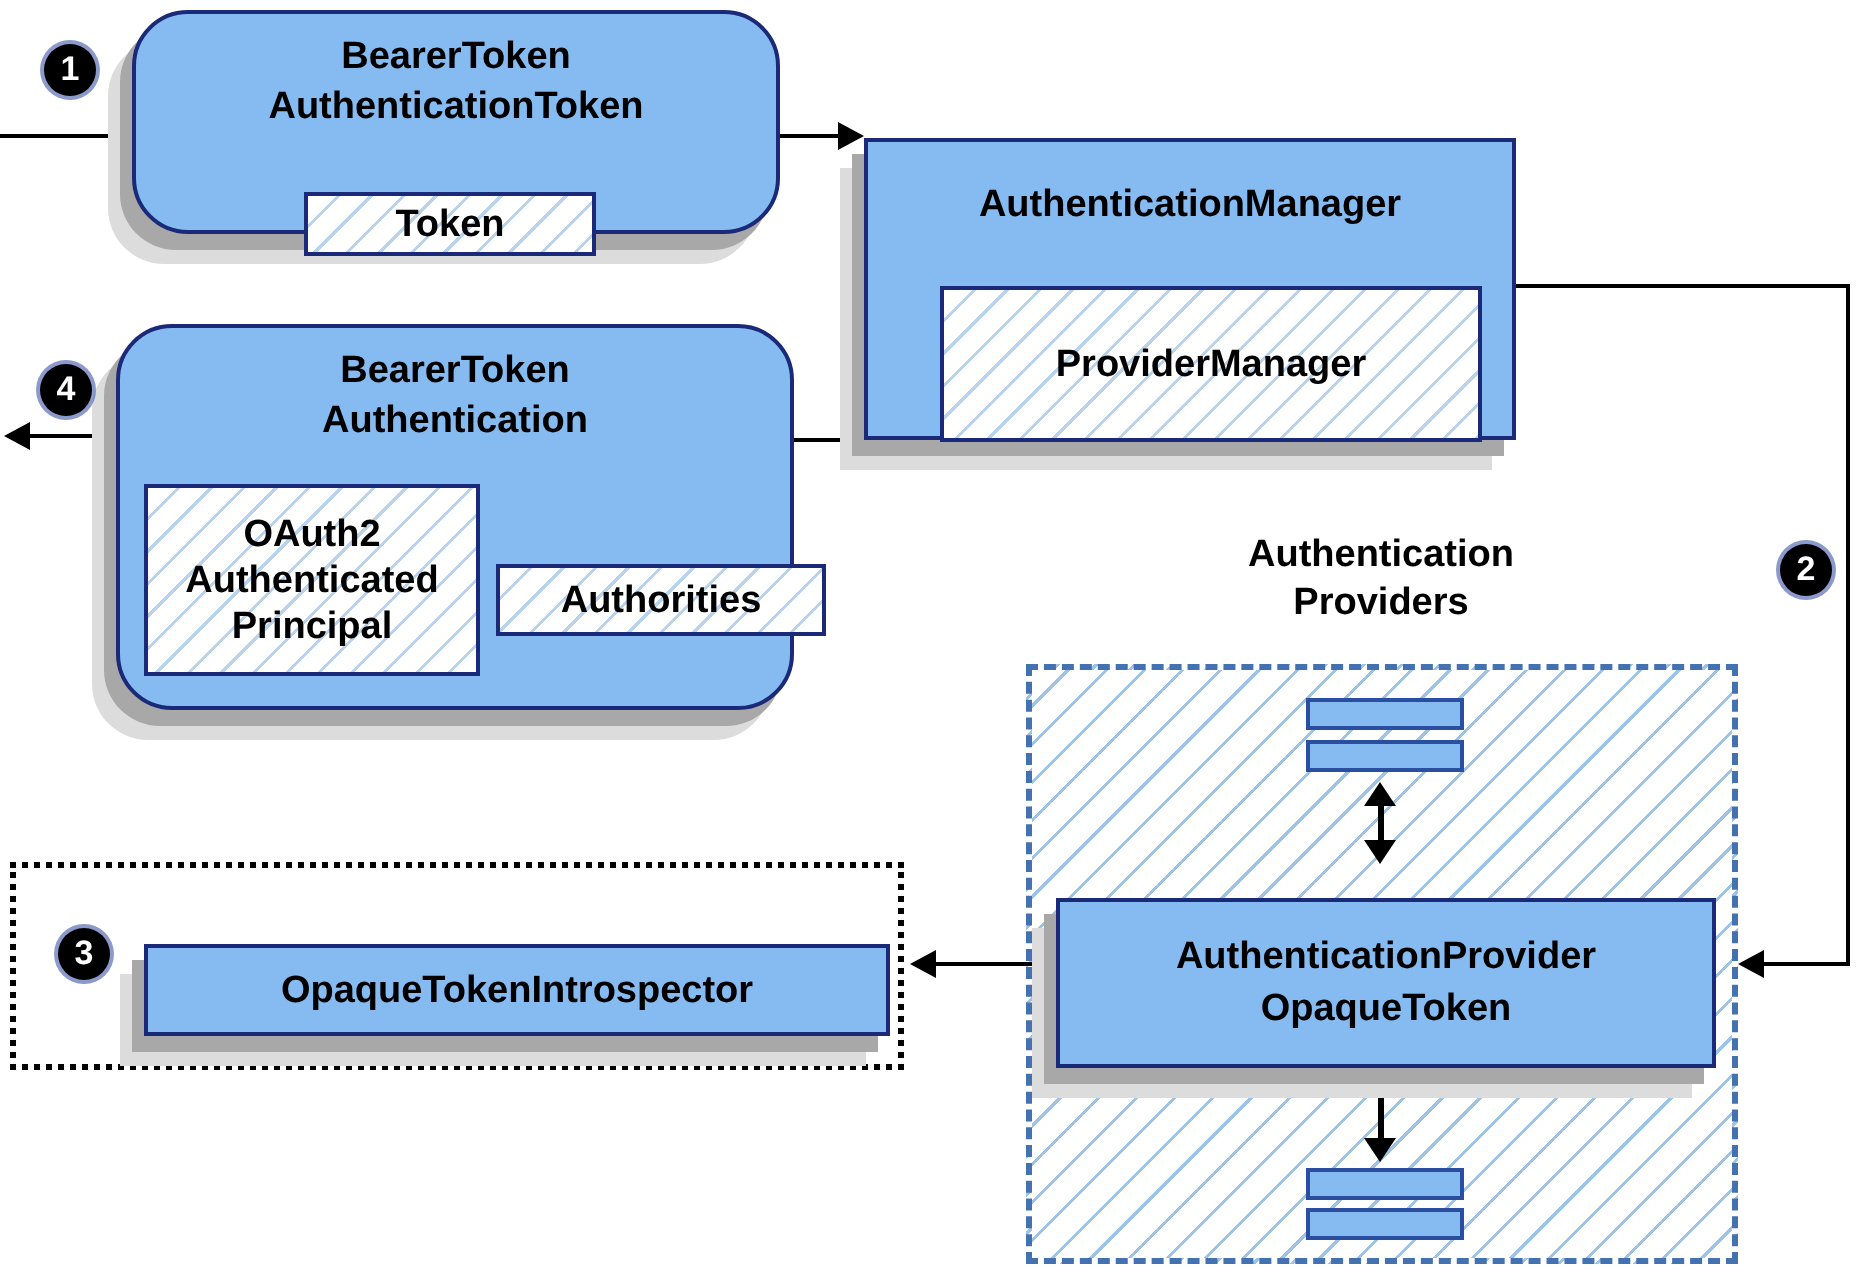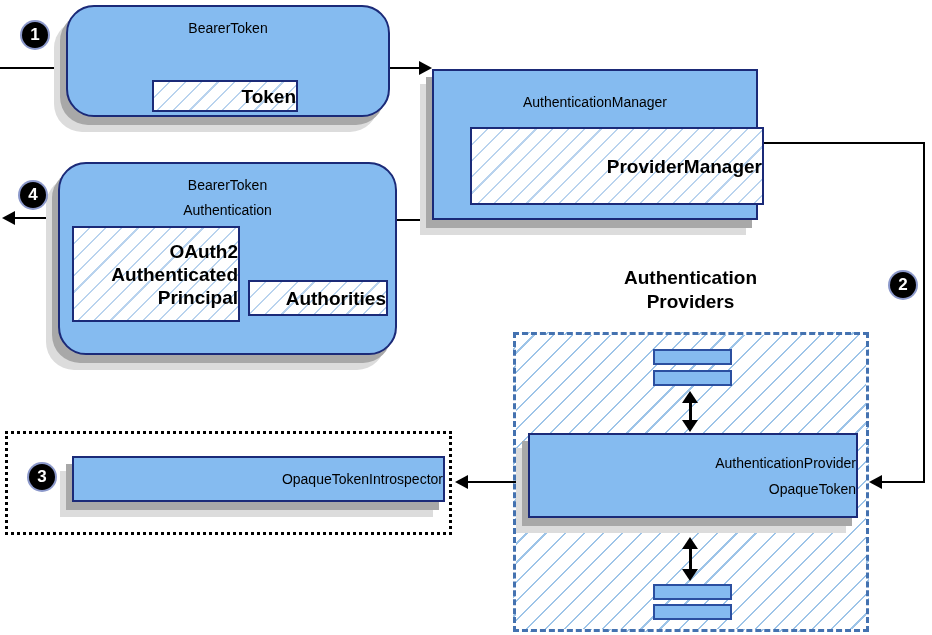--- a/index.html
+++ b/index.html
@@ -5,25 +5,25 @@
   html,body{margin:0;padding:0;background:#fff;}
   .stage{
     position:relative;width:932px;height:635px;overflow:hidden;background:#fff;
     font-family:"Liberation Sans",sans-serif;color:#000;
   }
   
   .node{
     position:absolute;box-sizing:border-box;
     background:var(--box-fill,#85bbf0);
     border:2px solid var(--box-border,#1b2a78);
-    text-align:center;font-weight:normal;font-size:14px;line-height:25px;
+    text-align:center;font-weight:bold;font-size:19px;line-height:25px;
   }
   .shadowed{box-shadow:-6px 8px 0 var(--shadow-dark,#a8a8a8), -12px 15px 0 var(--shadow-light,#dcdcdc);}
   .rounded{border-radius:28px;}
-  .flexc{display:flex;flex-direction:column;align-items:flex-end;justify-content:center;}
+  .flexc{display:flex;flex-direction:column;align-items:center;justify-content:center;margin-top:16px;}
   .hatch{
     background:repeating-linear-gradient(135deg,#fff 0 10px,var(--hatch-line,#b9d3ee) 10px 11.5px);
   }
   .hatch-lg{
     background:repeating-linear-gradient(135deg,#fff 0 12px,var(--hatch-line-lg,#9dc4e8) 12px 13.5px);
   }
   .inner{
     position:absolute;box-sizing:border-box;border:2px solid var(--box-border,#1b2a78);
     font-weight:bold;font-size:19px;line-height:23px;text-align:center;
   }
@@ -100,42 +100,43 @@
     <span class="tip-down"></span>
   </div>
 
   <div class="bar" style="top:349px;"></div>
   <div class="bar" style="top:370px;"></div>
   <div class="bar" style="top:584px;"></div>
   <div class="bar" style="top:604px;"></div>
 
   <div class="node rounded shadowed" style="left:66px;top:5px;width:324px;height:112px;padding-top:9px;">
     <div>BearerToken</div>
+    <div>AuthenticationToken</div>
   </div>
   <div class="inner hatch flexc" style="left:152px;top:80px;width:146px;height:32px;">
     <span>Token</span>
   </div>
 
   <div class="node shadowed" style="left:432px;top:69px;width:326px;height:151px;padding-top:19px;">
     <div>AuthenticationManager</div>
   </div>
-  <div class="inner hatch flexc" style="left:470px;top:127px;width:294px;height:78px;">
+  <div class="inner hatch flexc" style="left:470px;top:127px;width:271px;height:78px;">
     <span>ProviderManager</span>
   </div>
 
   <div class="node rounded shadowed" style="left:58px;top:162px;width:339px;height:193px;padding-top:9px;">
     <div>BearerToken</div>
     <div>Authentication</div>
   </div>
   <div class="inner hatch flexc" style="left:72px;top:226px;width:168px;height:96px;">
     <span>OAuth2</span>
     <span>Authenticated</span>
     <span>Principal</span>
   </div>
-  <div class="inner hatch flexc" style="left:248px;top:280px;width:140px;height:36px;">
+  <div class="inner hatch flexc" style="left:248px;top:266px;width:165px;height:36px;">
     <span>Authorities</span>
   </div>
 
   <div class="node shadowed flexc" style="left:528px;top:433px;width:330px;height:85px;line-height:26px;">
     <div>AuthenticationProvider</div>
     <div>OpaqueToken</div>
   </div>
 
   <div class="container-dotted" style="left:5px;top:431px;width:447px;height:104px;"></div>
   <div class="node shadowed flexc" style="left:72px;top:456px;width:373px;height:46px;">

